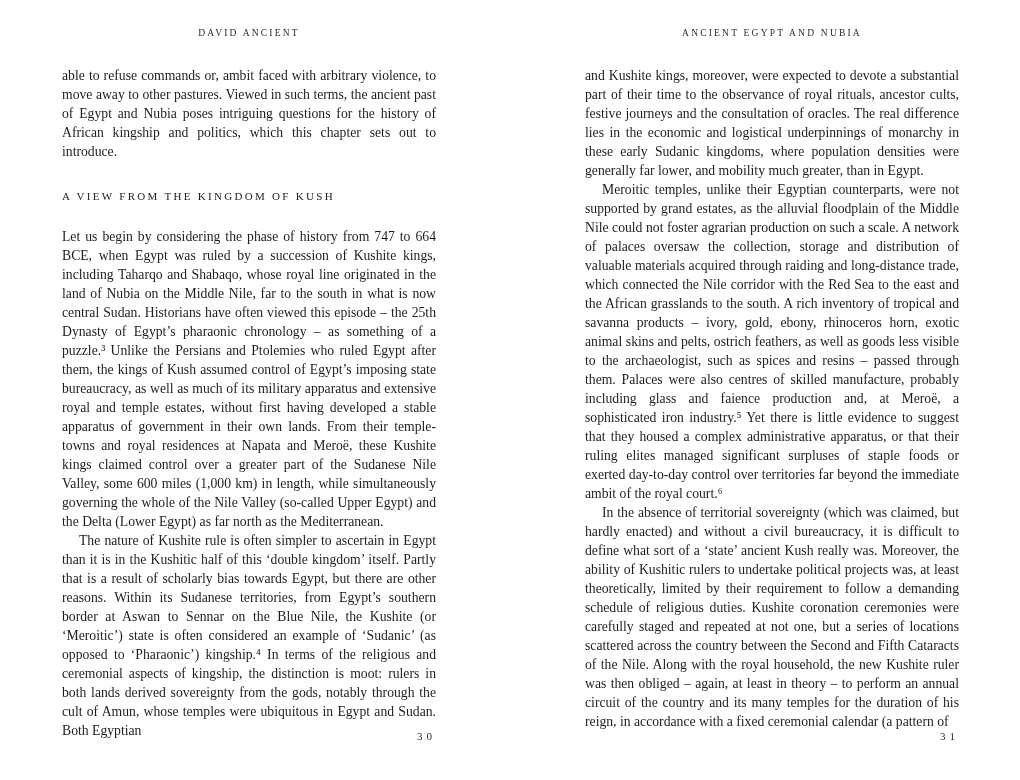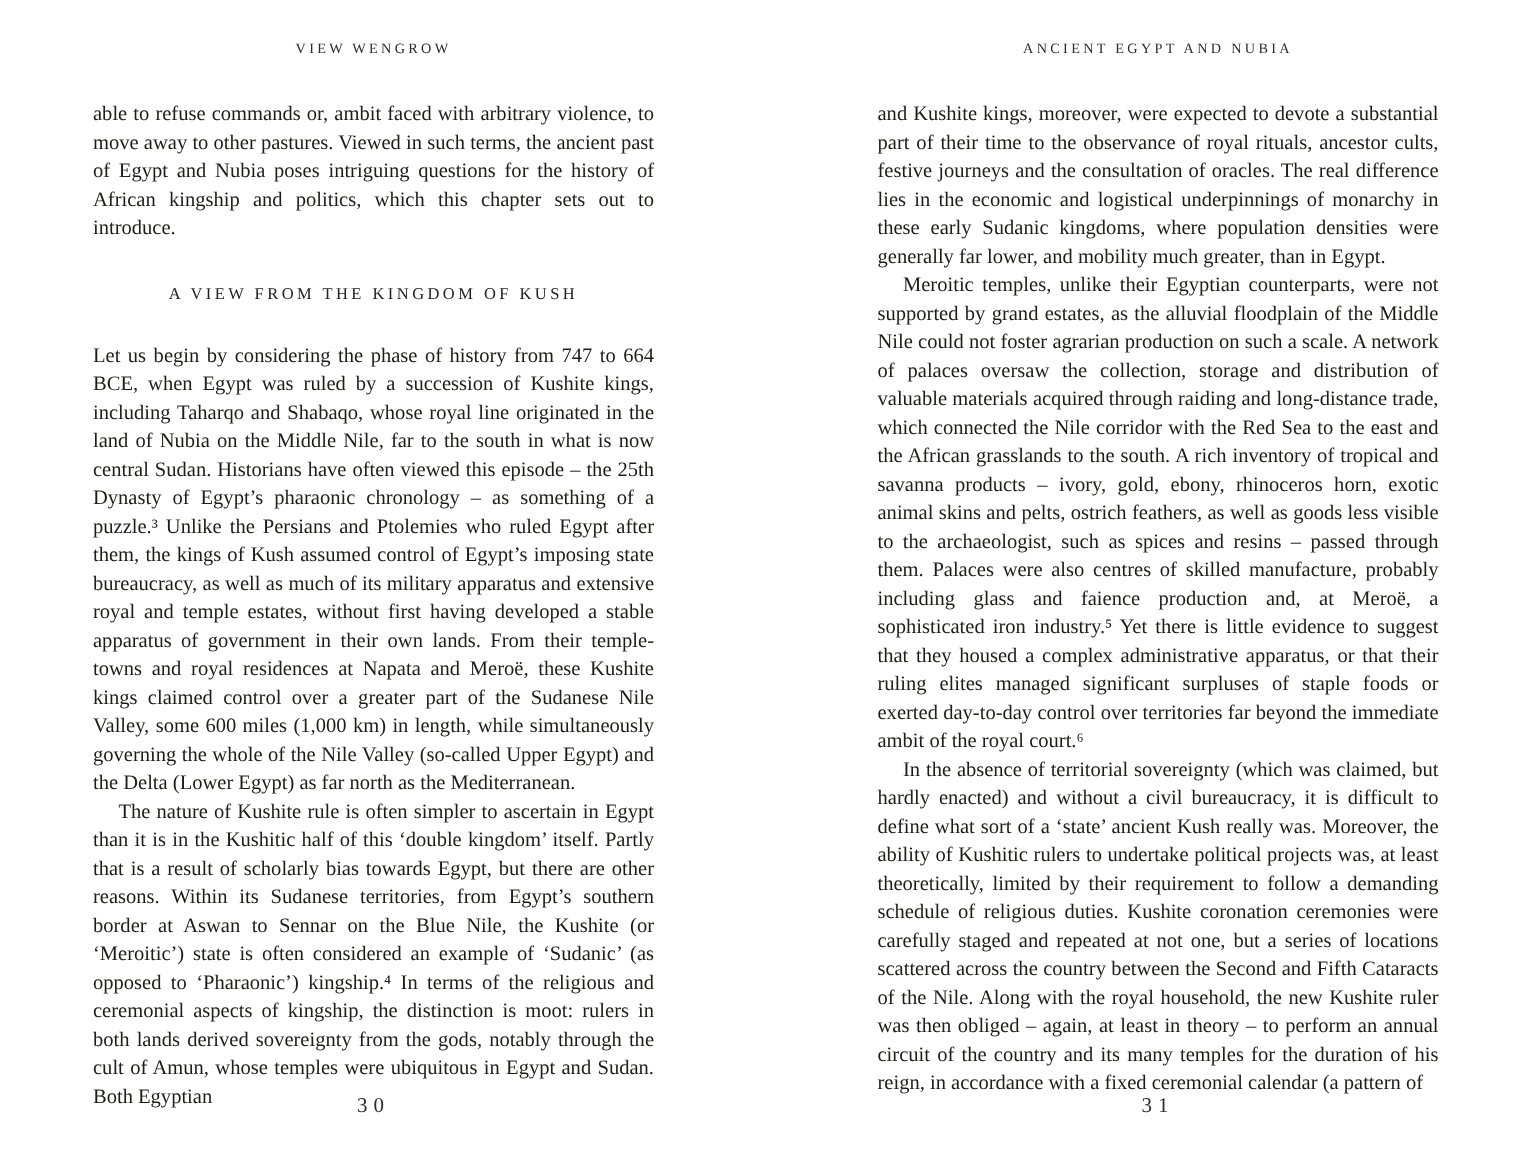--- a/index.html
+++ b/index.html
@@ -39,45 +39,45 @@
     text-align: justify;
   }
   .body-text p {
     margin: 0;
   }
   .body-text p.indent {
     text-indent: 17px;
   }
   h2.section-heading {
     margin: 26px 0 21px 0;
-    text-align: center;
+    text-align: left;
     font-size: 11px;
     font-weight: 400;
     letter-spacing: 2.3px;
     color: #222222;
     white-space: nowrap;
   }
   .page-number {
     position: absolute;
     top: 730px;
     left: 0;
     width: 100%;
-    text-align: center;
-    font-size: 14px;
+    text-align: right;
+    font-size: 11px;
     letter-spacing: 4px;
     color: #2b2b2b;
   }
 </style>
 </head>
 <body>
 
 <div class="spread">
 
   <div class="page page-left">
-    <div class="running-header">VIEW WENGROW</div>
+    <div class="running-header">DAVID ANCIENT</div>
 
     <div class="body-text">
       <p>able to refuse commands or, ambit faced with arbitrary violence, to move away to other pastures. Viewed in such terms, the ancient past of Egypt and Nubia poses intriguing questions for the history of African kingship and politics, which this chapter sets out to introduce.</p>
 
       <h2 class="section-heading">A VIEW FROM THE KINGDOM OF KUSH</h2>
 
       <p>Let us begin by considering the phase of history from 747 to 664 BCE, when Egypt was ruled by a succession of Kushite kings, including Taharqo and Shabaqo, whose royal line originated in the land of Nubia on the Middle Nile, far to the south in what is now central Sudan. Historians have often viewed this episode – the 25th Dynasty of Egypt’s pharaonic chronology – as something of a puzzle.³ Unlike the Persians and Ptolemies who ruled Egypt after them, the kings of Kush assumed control of Egypt’s imposing state bureaucracy, as well as much of its military apparatus and extensive royal and temple estates, without first having developed a stable apparatus of government in their own lands. From their temple-towns and royal residences at Napata and Meroë, these Kushite kings claimed control over a greater part of the Sudanese Nile Valley, some 600 miles (1,000 km) in length, while simultaneously governing the whole of the Nile Valley (so-called Upper Egypt) and the Delta (Lower Egypt) as far north as the Mediterranean.</p>
 
       <p class="indent">The nature of Kushite rule is often simpler to ascertain in Egypt than it is in the Kushitic half of this ‘double kingdom’ itself. Partly that is a result of scholarly bias towards Egypt, but there are other reasons. Within its Sudanese territories, from Egypt’s southern border at Aswan to Sennar on the Blue Nile, the Kushite (or ‘Meroitic’) state is often considered an example of ‘Sudanic’ (as opposed to ‘Pharaonic’) kingship.⁴ In terms of the religious and ceremonial aspects of kingship, the distinction is moot: rulers in both lands derived sovereignty from the gods, notably through the cult of Amun, whose temples were ubiquitous in Egypt and Sudan. Both Egyptian</p>
     </div>

